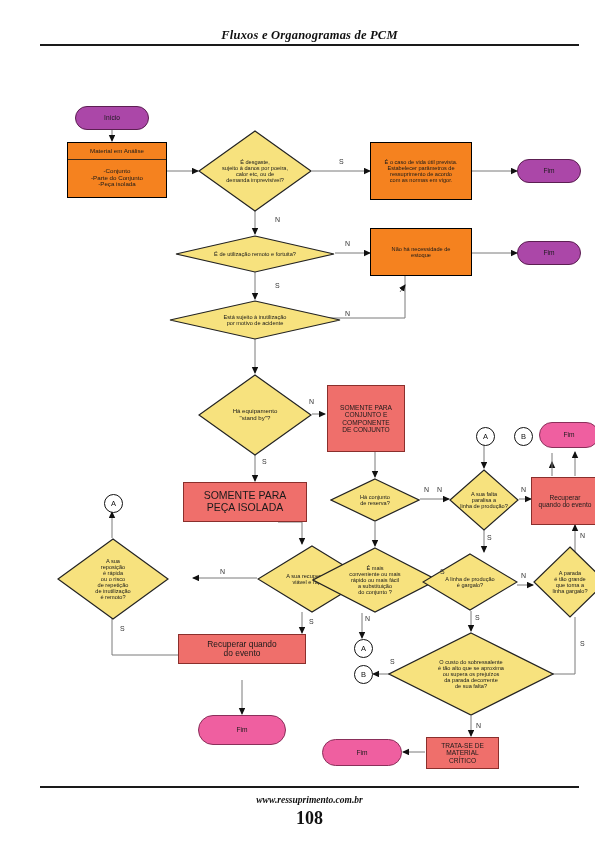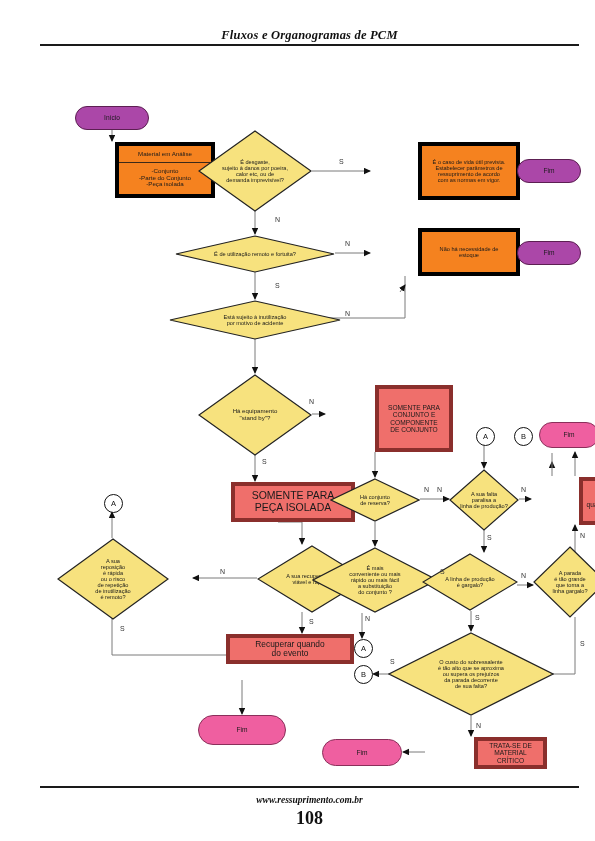--- a/index.html
+++ b/index.html
@@ -32,21 +32,21 @@
            font-weight:bold;font-size:10.5px;color:#111;}
 
   
   #chart{position:absolute;left:0;top:0;width:595px;height:841px;}
   #wires{position:absolute;left:0;top:0;width:595px;height:841px;}
 
   .node{position:absolute;box-sizing:border-box;display:flex;align-items:center;
         justify-content:center;text-align:center;line-height:1.12;}
 
   
-  .rect{border:4px solid #000000;margin-left:48px;}
+  .rect{border:1px solid #000000;}
   .rect.orange{background:#f5821f;}
   .rect.red{background:#ef6f6b;border-color:#8a2f2c;}
 
   
   .term{border:1px solid #5c1f52;border-radius:999px;}
   .term.purple{background:#ab47a8;}
   .term.pink{background:#ef5fa0;border-color:#8a2f5a;}
 
   
   .dia{position:absolute;}

